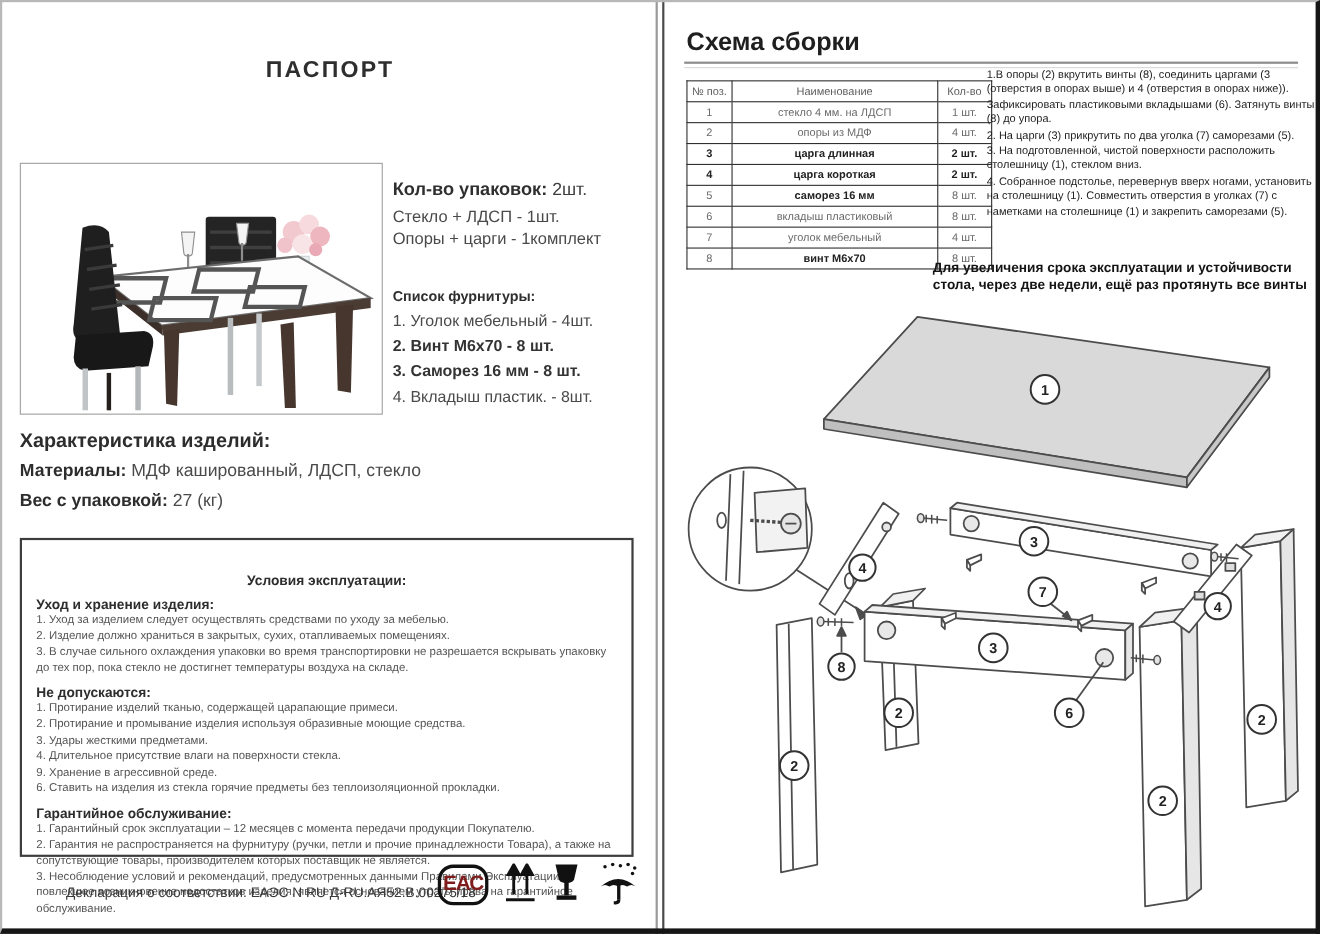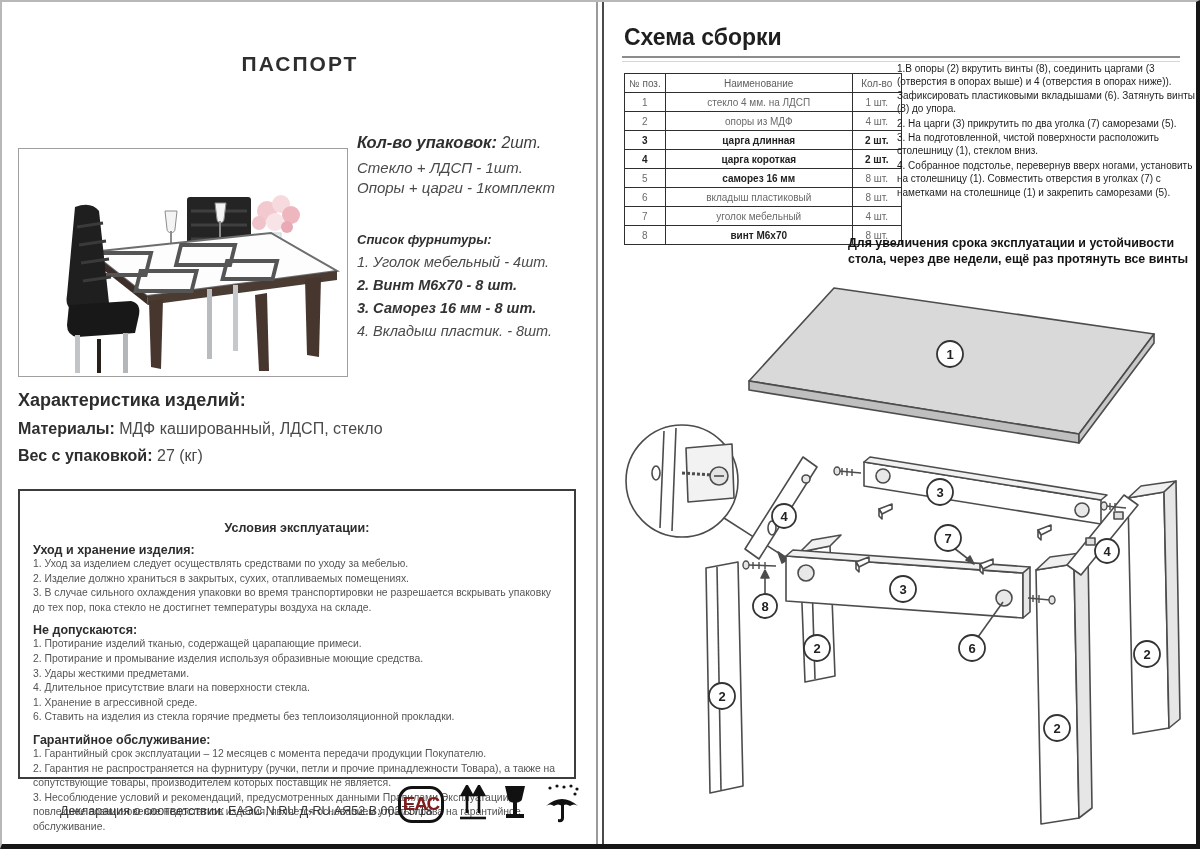--- a/index.html
+++ b/index.html
@@ -15,21 +15,21 @@
     border-right:4px solid #161616;border-bottom:5px solid #161616;
     pointer-events:none;z-index:50;
   }
   .page-divider-a{left:596px;top:0;width:2px;height:849px;background:#9a9a9a;}
   .page-divider-b{left:602px;top:0;width:2px;height:849px;background:#4a4a4a;}
 
   
   .passport-title{left:0;top:52px;width:600px;text-align:center;
     font-size:21px;font-weight:bold;letter-spacing:2px;color:#2e2e2e;}
   .photo-box{left:18px;top:148px;width:328px;height:227px;border:1px solid #9f9f9f;background:#fff;}
-  .info-col{left:357px;top:133px;width:236px;font-style:italic;}
+  .info-col{left:357px;top:163px;width:236px;}
   .pack-line{font-size:16px;}
   .pack-line b{font-size:16.5px;color:#2f2f2f;}
   .pack-sub{font-size:15px;line-height:20px;margin-top:6px;color:#4a4a4a;}
   .hw-title{margin-top:34px;font-size:13px;font-weight:bold;color:#2f2f2f;}
   .hw-item{font-size:14.5px;margin-top:7px;color:#4a4a4a;}
   .hw-item.dark{color:#333;font-weight:bold;}
   .charact{left:18px;top:390px;width:560px;}
   .charact-title{font-size:18px;font-weight:bold;color:#2d2d2d;}
   .charact-line{font-size:16px;margin-top:9px;color:#4a4a4a;}
   .charact-line b{color:#2d2d2d;}
@@ -169,21 +169,21 @@
   <div class="cond-sub">Уход и хранение изделия:</div>
   <div class="cond-item">1. Уход за изделием следует осуществлять средствами по уходу за мебелью.</div>
   <div class="cond-item">2. Изделие должно храниться в закрытых, сухих, отапливаемых помещениях.</div>
   <div class="cond-item">3. В случае сильного охлаждения упаковки во время транспортировки не разрешается вскрывать упаковку до тех пор, пока стекло не достигнет температуры воздуха на складе.</div>
 
   <div class="cond-sub">Не допускаются:</div>
   <div class="cond-item">1. Протирание изделий тканью, содержащей царапающие примеси.</div>
   <div class="cond-item">2. Протирание и промывание изделия используя образивные моющие средства.</div>
   <div class="cond-item">3. Удары жесткими предметами.</div>
   <div class="cond-item">4. Длительное присутствие влаги на поверхности стекла.</div>
-  <div class="cond-item">1. Хранение в агрессивной среде.</div>
+  <div class="cond-item">9. Хранение в агрессивной среде.</div>
   <div class="cond-item">6. Ставить на изделия из стекла горячие предметы без теплоизоляционной прокладки.</div>
 
   <div class="cond-sub">Гарантийное обслуживание:</div>
   <div class="cond-item">1. Гарантийный срок эксплуатации – 12 месяцев с момента передачи продукции Покупателю.</div>
   <div class="cond-item">2. Гарантия не распространяется на фурнитуру (ручки, петли и прочие принадлежности Товара), а также на сопутствующие товары, производителем которых поставщик не является.</div>
   <div class="cond-item">3. Несоблюдение условий и рекомендаций, предусмотренных данными Правилами Эксплуатации, повлекшее возникновение недостатков изделия, является основанием утраты права на гарантийное обслуживание.</div>
 </div>
 
 <div class="abs declaration">Декларация о соответствии: ЕАЭС N RU Д-RU.АЯ52.В.00275/18</div>
 <div class="abs icons-row">

